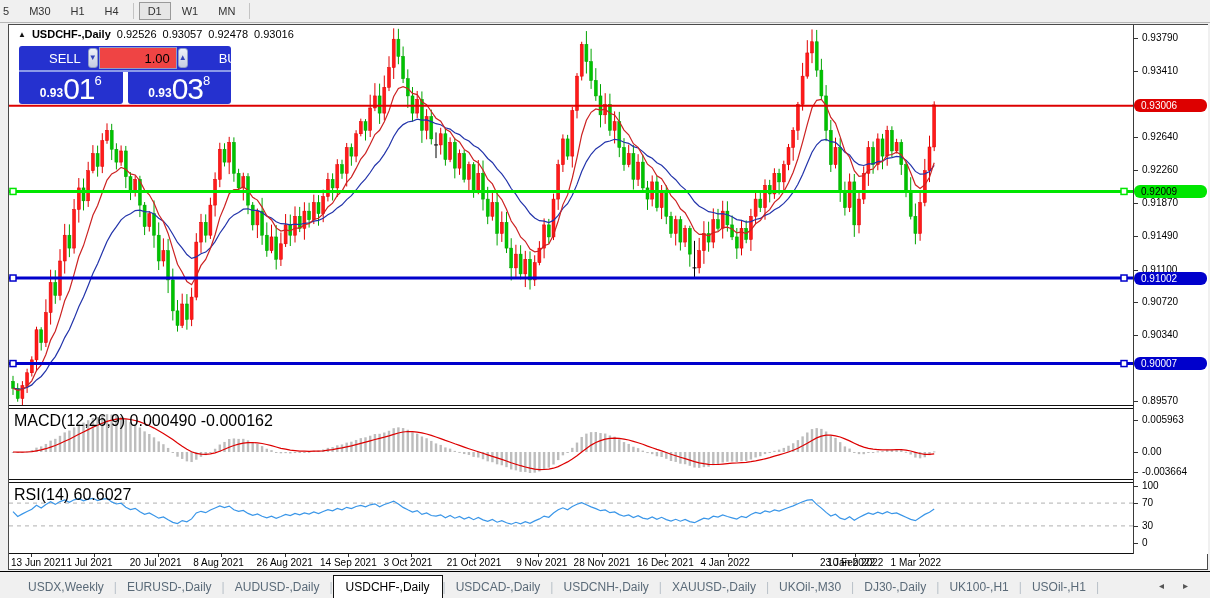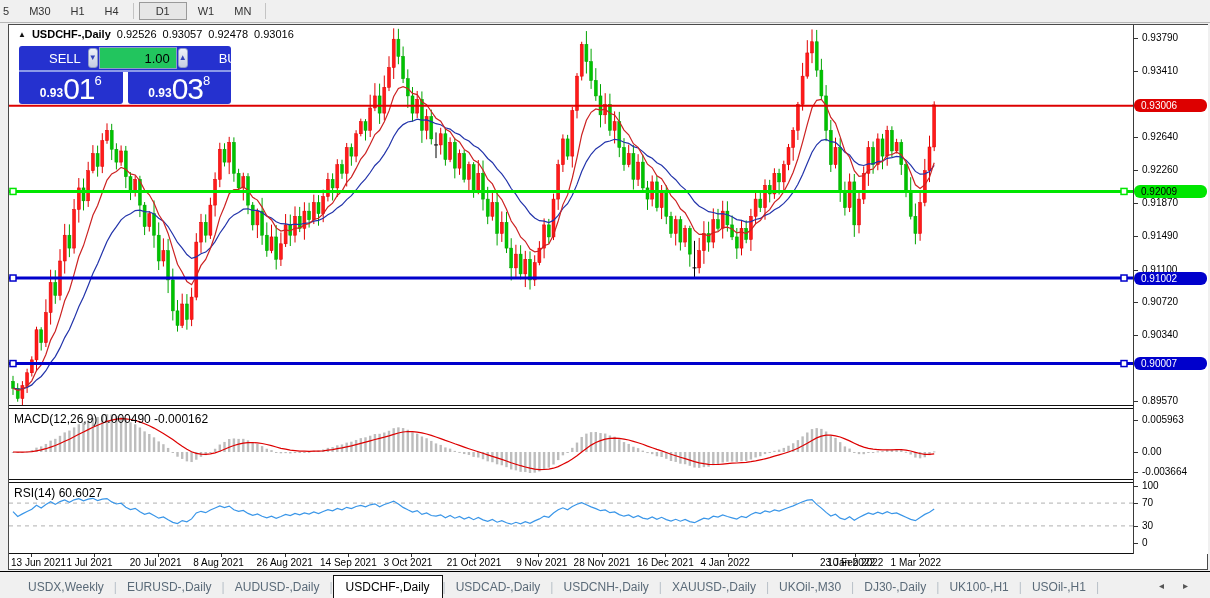--- a/index.html
+++ b/index.html
@@ -4,21 +4,21 @@
 <style>
   html,body{margin:0;padding:0;background:#f0f0f0;width:1210px;height:598px;overflow:hidden;
     font-family:"Liberation Sans",sans-serif;-webkit-user-select:none;user-select:none;}
   .screen{position:relative;width:1210px;height:598px;}
 
   
   .toolbar{position:absolute;left:0;top:0;width:1210px;height:22px;background:#f0f0f0;
     border-bottom:1px solid #b6b6b6;display:flex;align-items:center;font-size:11px;color:#222;}
   .tf-btn{padding:3px 9px;margin:0 1px;cursor:default;color:#333;}
   .tf-btn.first{padding-left:2px;}
-  .tf-btn.active{background:#e6e6e6;border:1px solid #9a9a9a;padding:2px 16px;}
+  .tf-btn.active{background:#e6e6e6;border:1px solid #9a9a9a;padding:2px 8px;}
   .tf-sep{width:1px;height:16px;background:#c4c4c4;margin:0 4px;}
 
   
   .chart-window{position:absolute;left:8px;top:24px;width:1200px;height:546px;background:#fff;
     border:1px solid #4a4a4a;box-sizing:border-box;}
   .pane{position:absolute;left:0;display:block;}
   #main-svg{top:0;}
   #macd-svg{top:384px;}
   #rsi-svg{top:458px;}
   .divider{position:absolute;left:0;width:1198px;height:2px;background:#fff;
@@ -45,30 +45,30 @@
   .sym{font-weight:700;}
 
   .trade-panel{position:absolute;left:10px;top:21px;width:212px;}
   .tp-row1{display:flex;height:24px;background:#2531cf;border-radius:3px 3px 0 0;
     border-bottom:2px solid #8c99e8;align-items:center;}
   .tp-btn{flex:1;color:#fff;font-size:13px;text-align:center;background:none;border:none;
     font-family:"Liberation Sans",sans-serif;cursor:default;margin-left:24px;}
   .spin-btn{width:20px;height:20px;margin:0 1px;background:linear-gradient(#eef1f8,#c6cde2);
     border:1px solid #8f9cc8;border-radius:3px;font-size:8px;color:#3344bb;line-height:16px;
     text-align:center;padding:0;cursor:default;}
-  .vol-box{width:64px;height:20px;background:#22c55e;border:1px solid #8f9cc8;font-size:13px;
+  .vol-box{width:64px;height:20px;background:#ef4444;border:1px solid #8f9cc8;font-size:13px;
     text-align:right;padding:0 6px;color:#000;font-family:"Liberation Sans",sans-serif;}
   .tp-row2{display:flex;gap:5px;margin-top:0;}
   .price-block{flex:1;height:31px;background:#2531cf;border-radius:0 0 3px 3px;display:flex;
     justify-content:center;align-items:flex-end;color:#fff;padding-bottom:1px;}
   .pp{font-size:12px;font-weight:700;margin-bottom:3px;}
   .pb{font-size:30px;line-height:28px;letter-spacing:-1px;margin-top:44px;}
   .psup{font-size:13px;align-self:flex-start;margin-top:1px;}
 
-  .ind-label{position:absolute;left:5px;font-size:12px;color:#000;white-space:nowrap;}
+  .ind-label{position:absolute;left:5px;font-size:16px;color:#000;white-space:nowrap;}
   #macd-label{top:387px;}
   #rsi-label{top:461px;}
 
   
   .tabbar{position:absolute;left:0;top:571px;width:1210px;height:27px;background:#f0f0f0;
     border-top:1px solid #000;display:flex;align-items:flex-end;padding-left:18px;
     box-sizing:border-box;font-size:12px;color:#5a6a78;}
   .tab{padding:4px 10px;white-space:nowrap;cursor:default;}
   .tab.active{background:#fff;border:1px solid #111;border-bottom:1px solid #fff;color:#000;
     margin-bottom:-1px;padding:4px 12px;}

